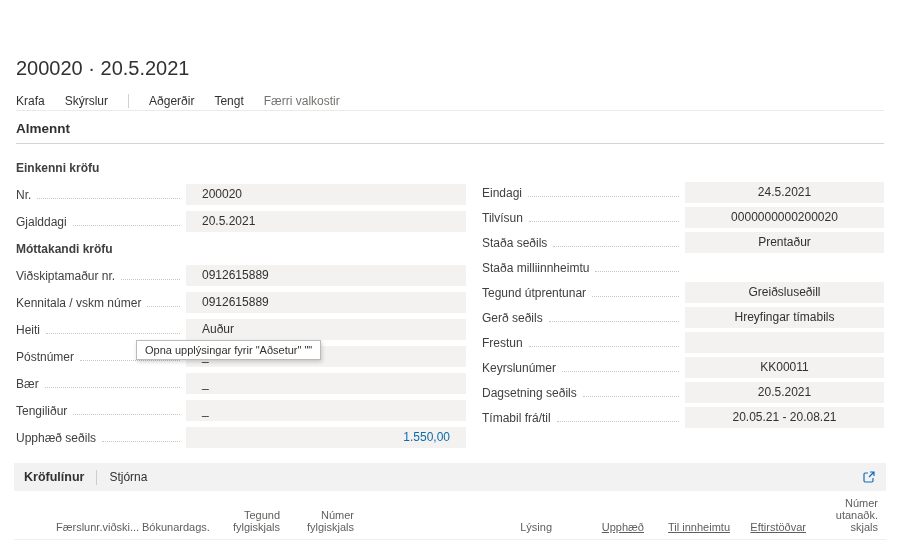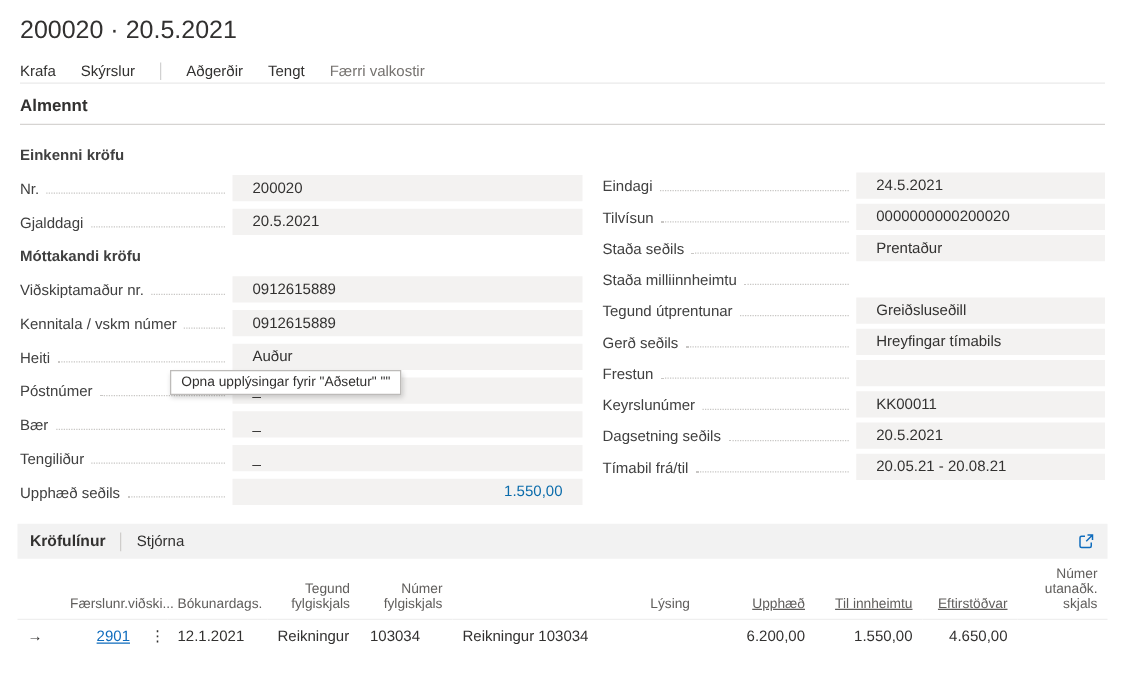--- a/index.html
+++ b/index.html
@@ -3,21 +3,21 @@
 <meta charset="utf-8">
 <style>
   * { box-sizing: border-box; }
   html, body { margin: 0; padding: 0; }
   body {
     width: 900px; height: 543px; overflow: hidden;
     background: #ffffff;
     font-family: "Liberation Sans", sans-serif;
     font-size: 12px; color: #333;
   }
-  .page { padding: 0 16px; }
+  .page { padding: 0 16px; margin-top: 44px; }
 
   
   .page-title {
     font-size: 20px; font-weight: 400; color: #323130;
     padding: 13px 0 9px;
     white-space: nowrap;
   }
 
   
   .menubar {
@@ -36,21 +36,21 @@
     border-bottom: 1px solid #d6d4d2;
     margin-bottom: 10px;
   }
 
   
   .fields-wrap { display: flex; gap: 16px; position: relative; }
   .col-left  { width: 450px; }
   .col-right { width: 402px; padding-top: 26px; }
 
   .frow { display: flex; align-items: center; height: 27px; }
-  .col-right .frow { height: 25px; }
+  .col-right .frow { height: 25px; text-align: center; }
   .frow-heading { font-weight: 700; }
   .flabel { color: #404040; white-space: nowrap; flex: 0 0 auto; }
   .leader { flex: 1; border-bottom: 1px dotted #c8c6c4; height: 9px; margin: 0 6px; }
   .fvalue {
     flex: 0 0 auto; width: 280px; height: 21px; line-height: 21px;
     background: #f3f2f1; padding: 0 16px;
     white-space: nowrap; overflow: hidden; color: #323130;
     cursor: text;
   }
   .col-right .fvalue { width: 199px; }

